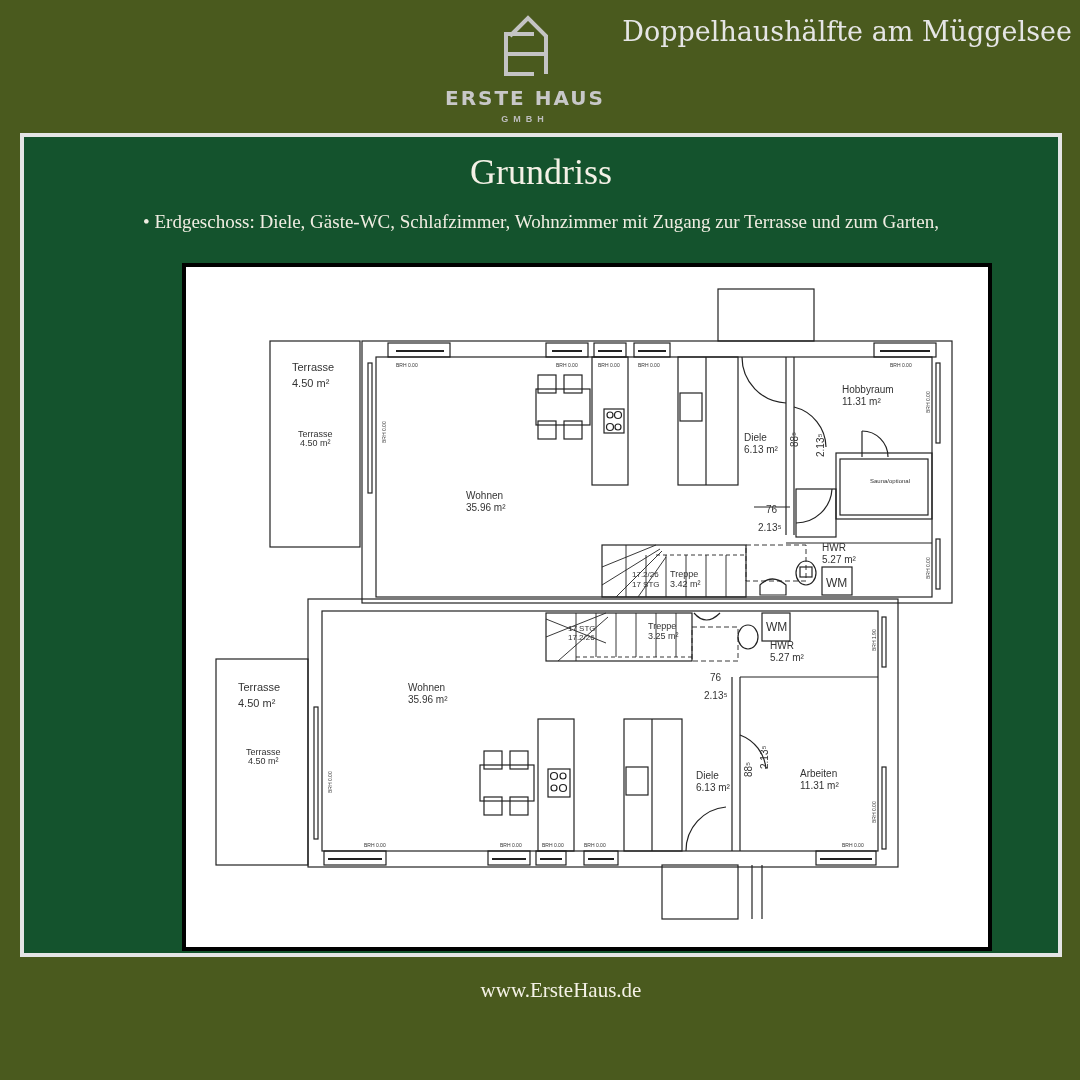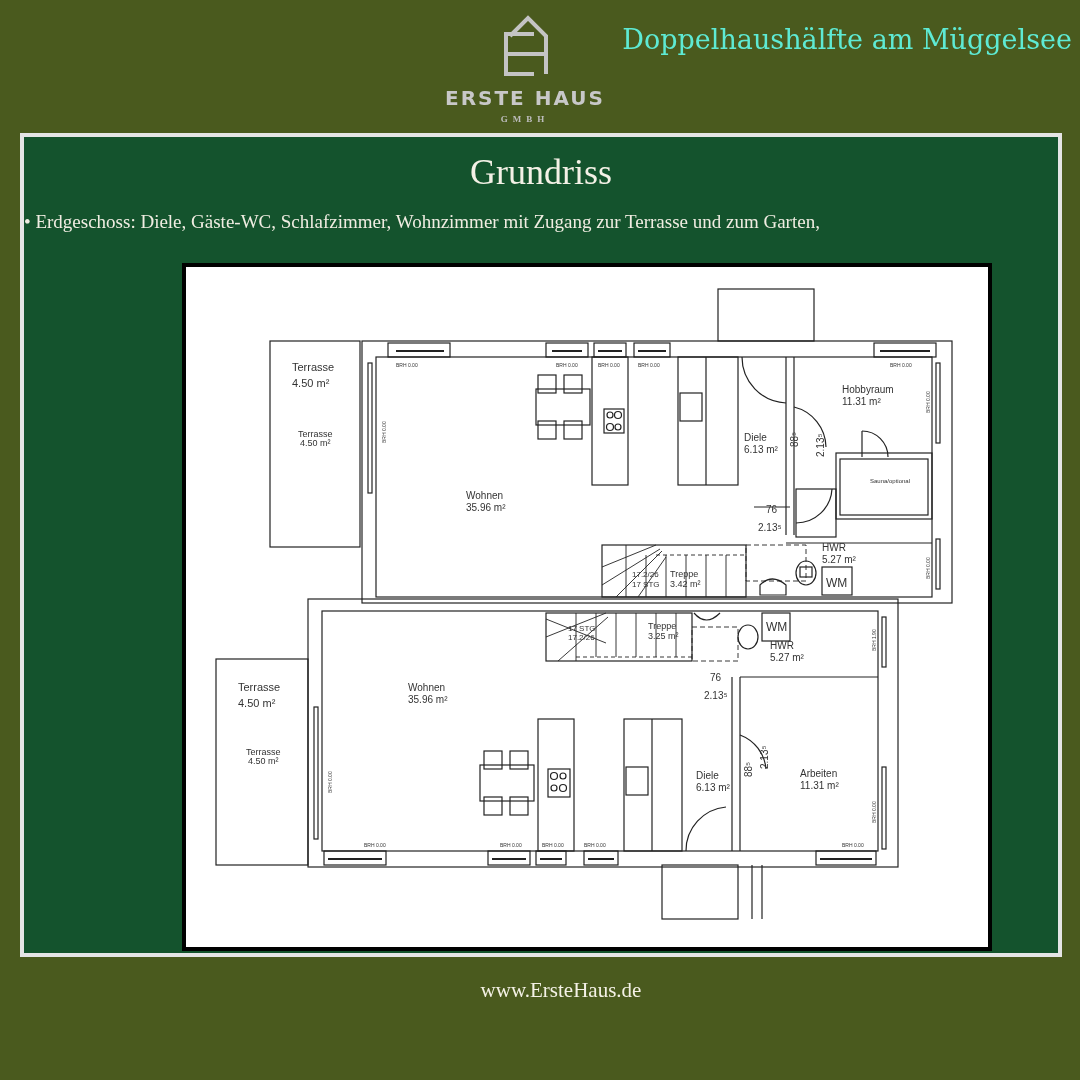--- a/index.html
+++ b/index.html
@@ -1,24 +1,24 @@
 <!DOCTYPE html>
 <html><head>
 <meta charset="utf-8">
 <style>
   html, body { margin:0; padding:0; }
   body { width:1080px; height:1080px; background:#4a5a1e; position:relative; overflow:hidden; font-family:"DejaVu Serif", serif; }
   .logo { position:absolute; left:405px; top:8px; width:240px; height:125px; text-align:center; color:#c9c9c9; }
   .logo svg { display:block; margin:6px auto 0; }
   .logo .brand { font-family:"DejaVu Sans", sans-serif; font-size:20px; letter-spacing:2px; color:#c8c8c8; margin-top:8px; font-weight:bold; }
-  .logo .gmbh { font-family:Liberation Serif, serif; font-size:9px; letter-spacing:5px; color:#bdbdbd; margin-top:4px; font-weight:bold; }
-  .headline { position:absolute; right:8px; top:24px; color:#5eead4; font-size:27px; font-family:"DejaVu Serif", serif; white-space:nowrap; }
+  .logo .gmbh { font-family:Liberation Sans, sans-serif; font-size:9px; letter-spacing:5px; color:#bdbdbd; margin-top:4px; font-weight:bold; }
+  .headline { position:absolute; right:8px; top:16px; color:#e5e5e5; font-size:27px; font-family:"DejaVu Serif", serif; white-space:nowrap; }
   .panel { position:absolute; left:20px; top:133px; width:1034px; height:816px; background:#14532d; border:4px solid #e5e5e5; }
   .panel h1 { margin:0; position:absolute; top:14px; left:0; right:0; text-align:center; color:#f4f1e6; font-weight:normal; font-size:36px; font-family:"Liberation Serif", serif; }
-  .panel .desc { position:absolute; top:70px; left:0; right:0; text-align:left; color:#f0ede2; font-size:19px; line-height:29px; font-family:"Liberation Serif", serif; }
+  .panel .desc { position:absolute; top:70px; left:0; right:0; text-align:center; color:#f0ede2; font-size:19px; line-height:29px; font-family:"Liberation Serif", serif; }
   .plan { position:absolute; left:114px; top:126px; width:802px; height:680px; background:#fff; border:4px solid #000;margin-left:44px; }
   .plan svg { display:block; }
   .footer { position:absolute; left:0; right:0; top:978px; text-align:center; color:#f4f1e6; font-size:21px; line-height:25px; font-family:"Liberation Serif", serif;margin-left:42px; }
   .footer div { }
   svg text { font-family:"Liberation Sans", sans-serif; fill:#333; }
 </style>
 </head>
 <body>
 
 <div class="logo">

